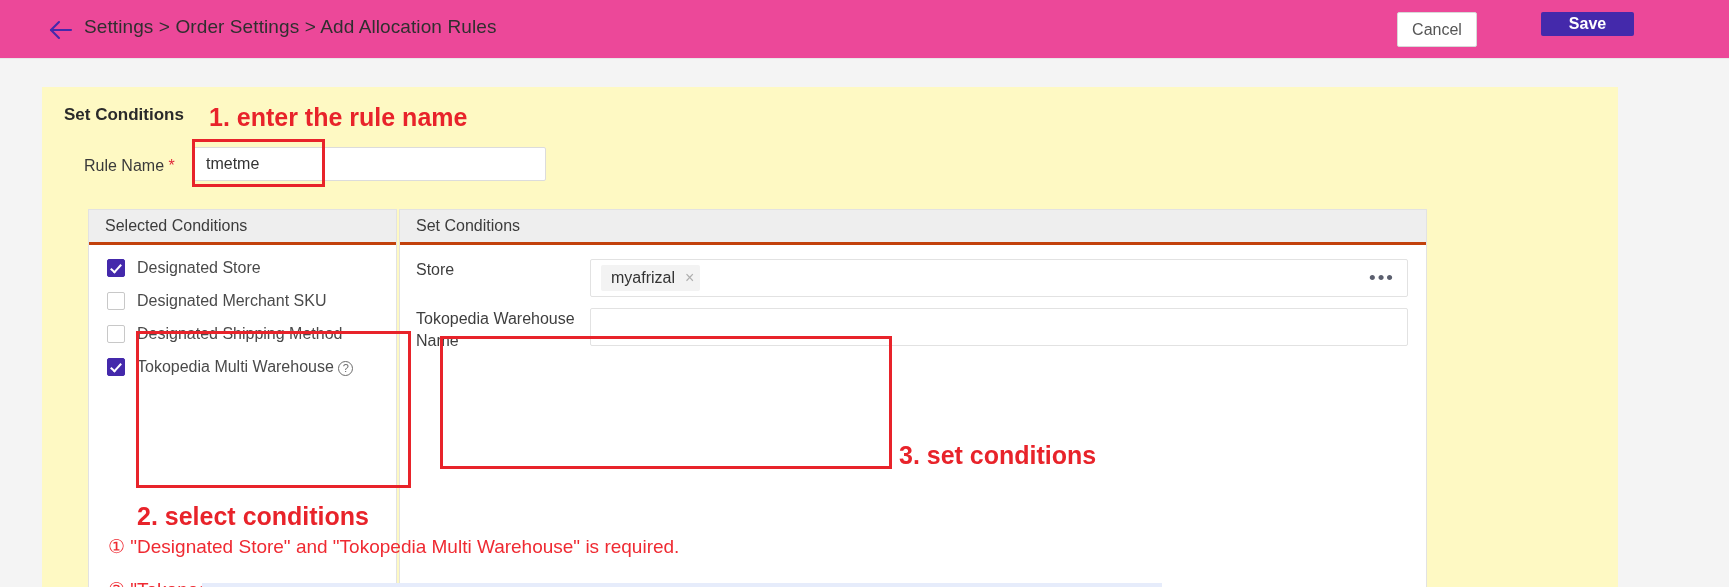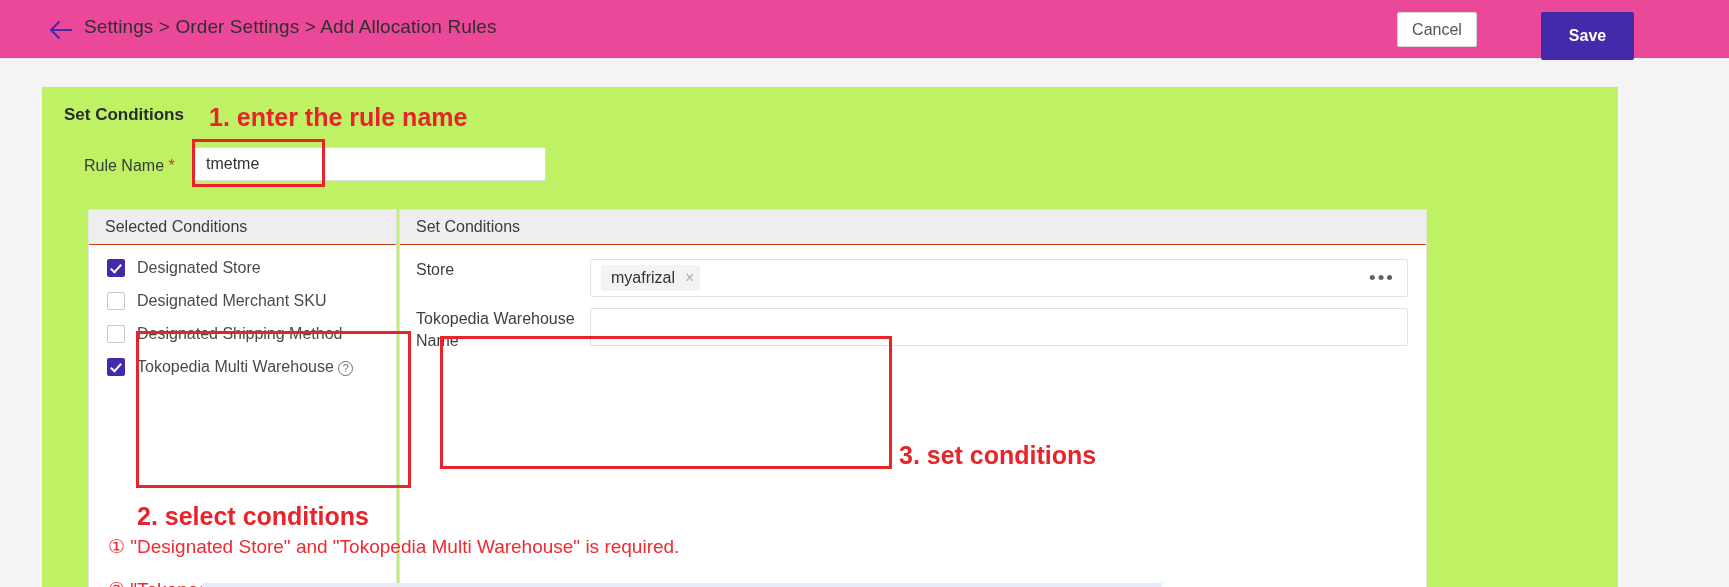--- a/index.html
+++ b/index.html
@@ -49,40 +49,40 @@
     border-radius: 2px;
     font-family: "Liberation Sans", sans-serif;
     font-size: 16px;
     color: #555555;
     cursor: pointer;
     padding: 0;
   }
   .btn-save {
     position: absolute;
     right: 251px; top: 12px;
-    width: 93px; height: 48px;
+    width: 93px; height: 24px;
     background: #4429ab;
     border: none;
     border-radius: 2px;
     font-family: "Liberation Sans", sans-serif;
     font-size: 16px;
     font-weight: bold;
     color: #ffffff;
     cursor: pointer;
     padding: 1px;
     transform: translateX(156px);
   }
 
   
   .card {
     position: absolute;
     left: 42px; top: 87px;
     width: 1576px;
     height: 500px;
-    background: #bef264;
+    background: #fef9c3;
     box-sizing: border-box;
   }
 
   .card-title {
     position: absolute;
     left: 22px; top: 18px;
     font-size: 17px;
     font-weight: bold;
     color: #2a2a2a;
   }
@@ -143,21 +143,21 @@
     left: 357px; top: 122px;
     width: 1028px; height: 378px;
     border: 1px solid #e2e2e2;
     border-bottom: none;
     box-sizing: border-box;
     background: #ffffff;
   }
   .panel-head {
     height: 35px;
     background: #eeeeee;
-    border-bottom: 1px solid #c2410c;
+    border-bottom: 3px solid #c2410c;
     display: flex;
     align-items: center;
     padding-left: 16px;
     font-size: 16px;
     color: #3c3c3c;
     box-sizing: border-box;
   }
 
   
   .cb-list {

